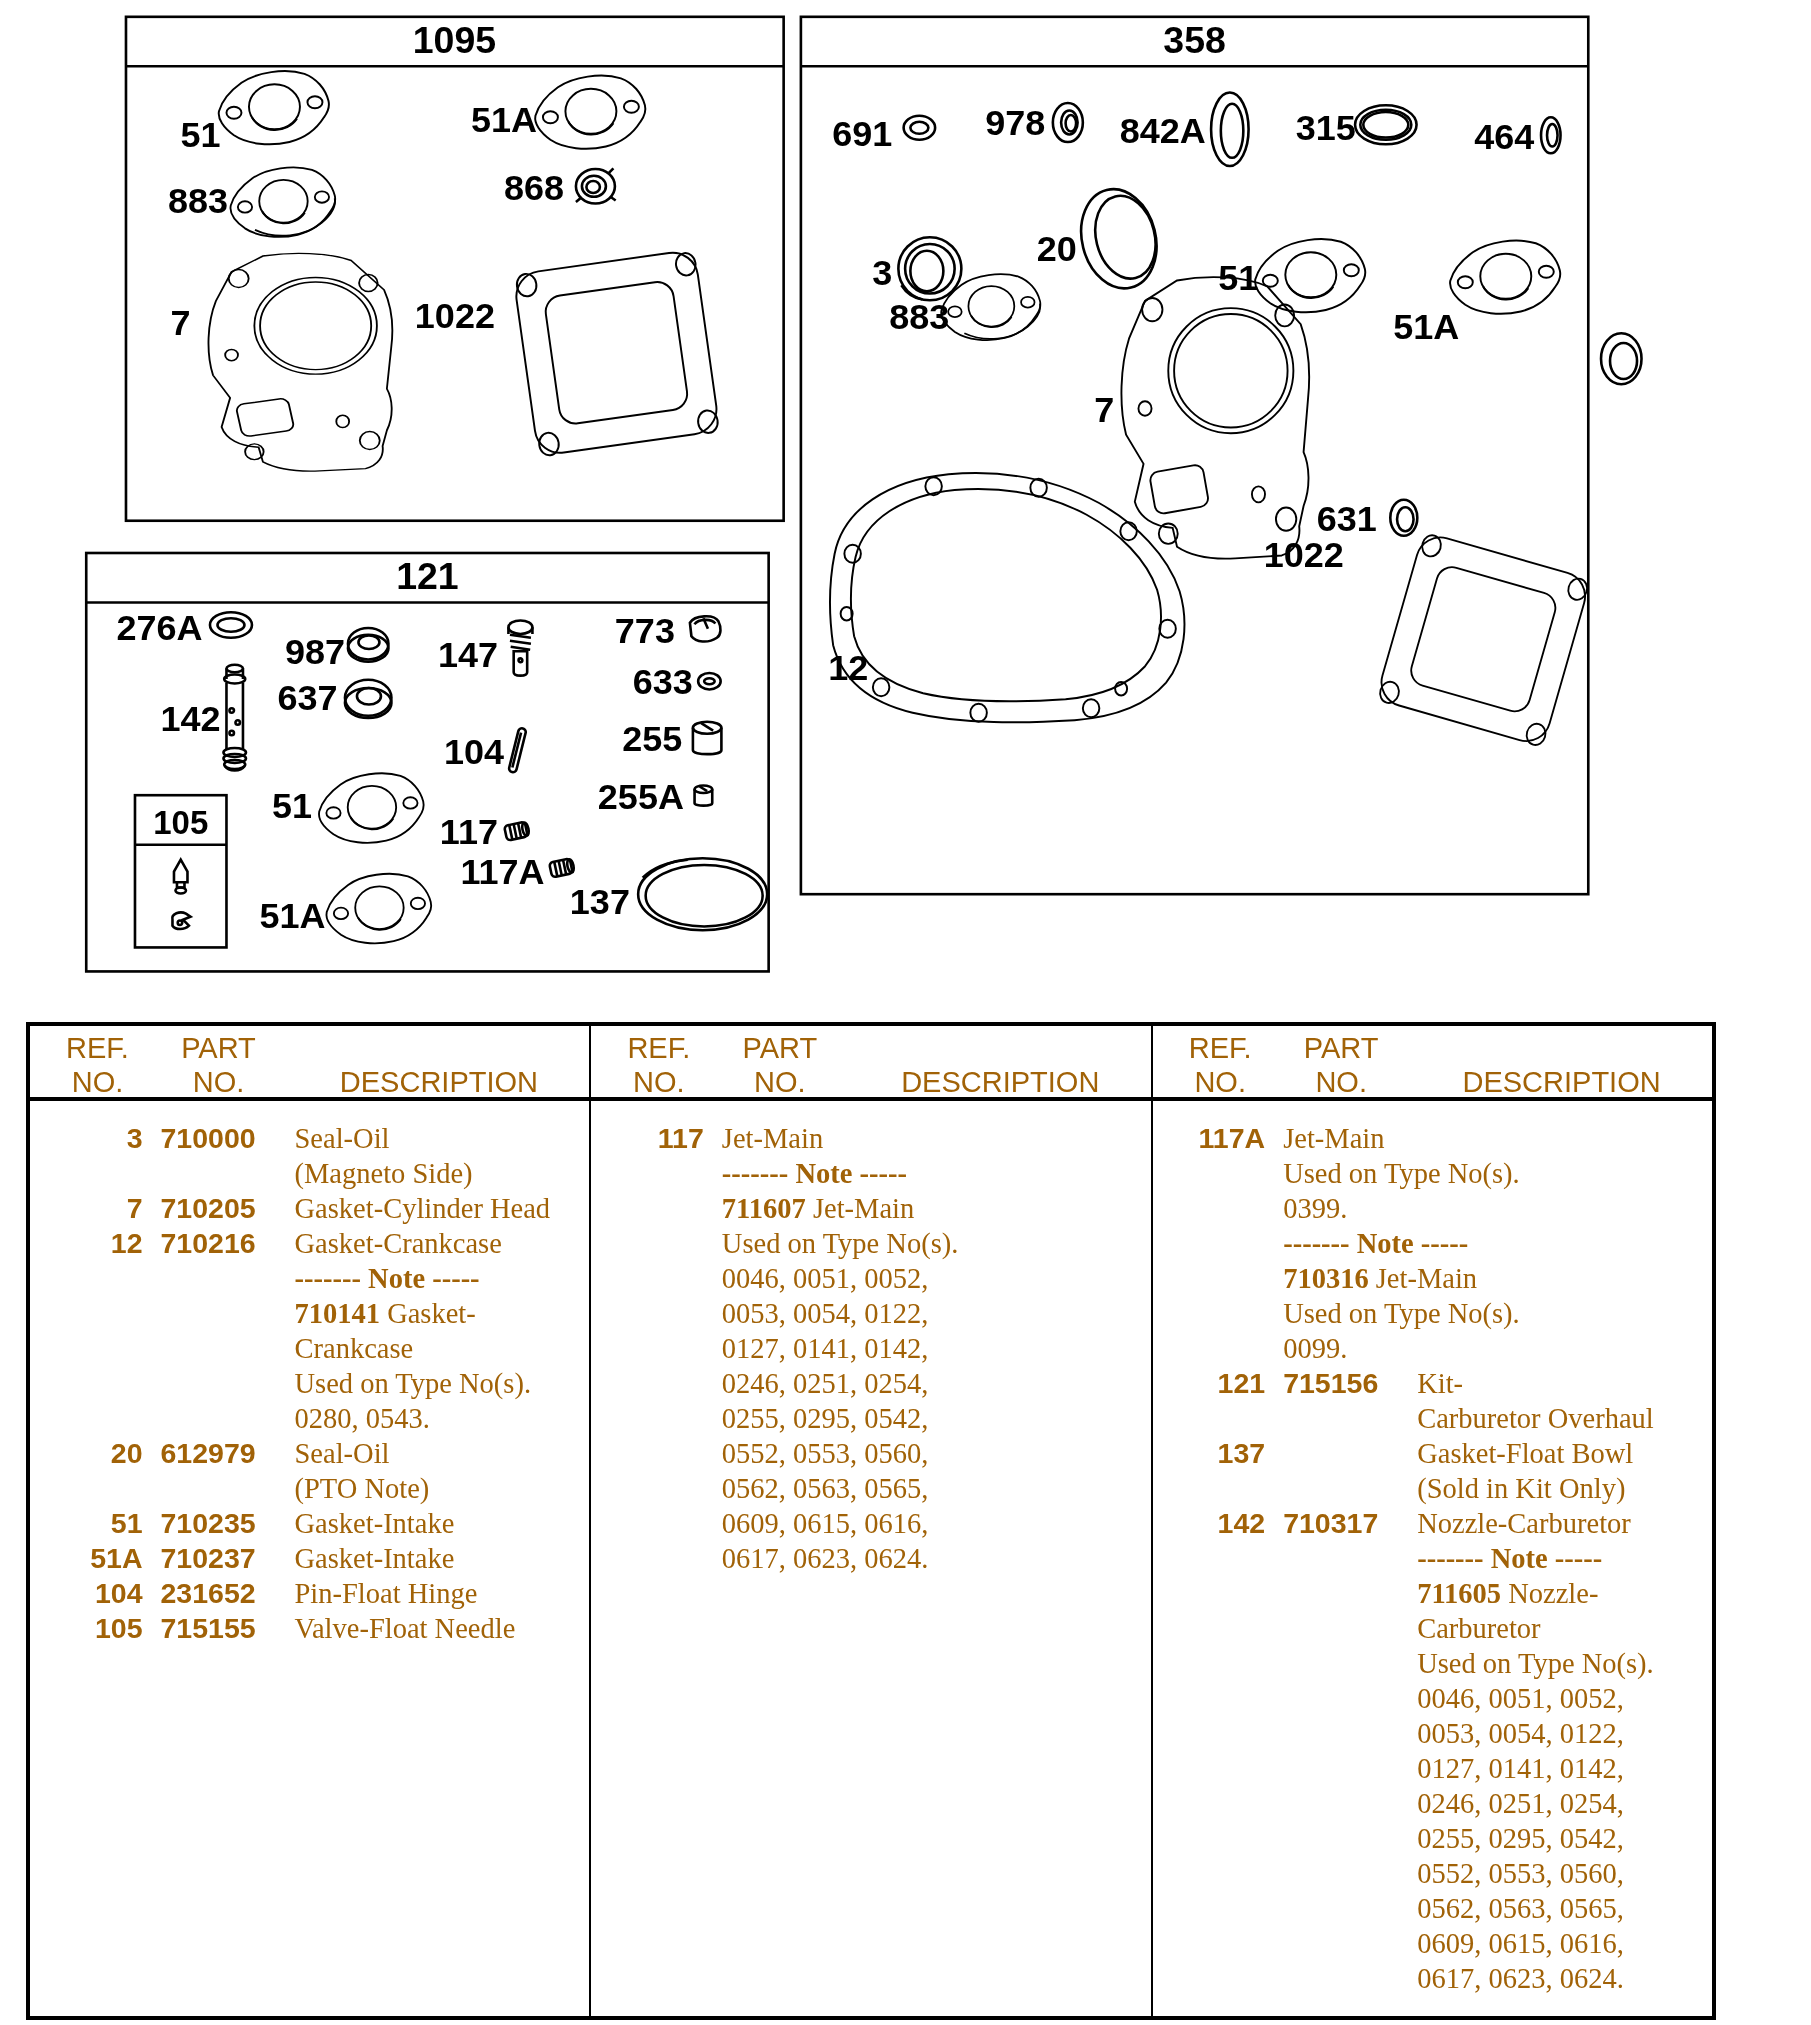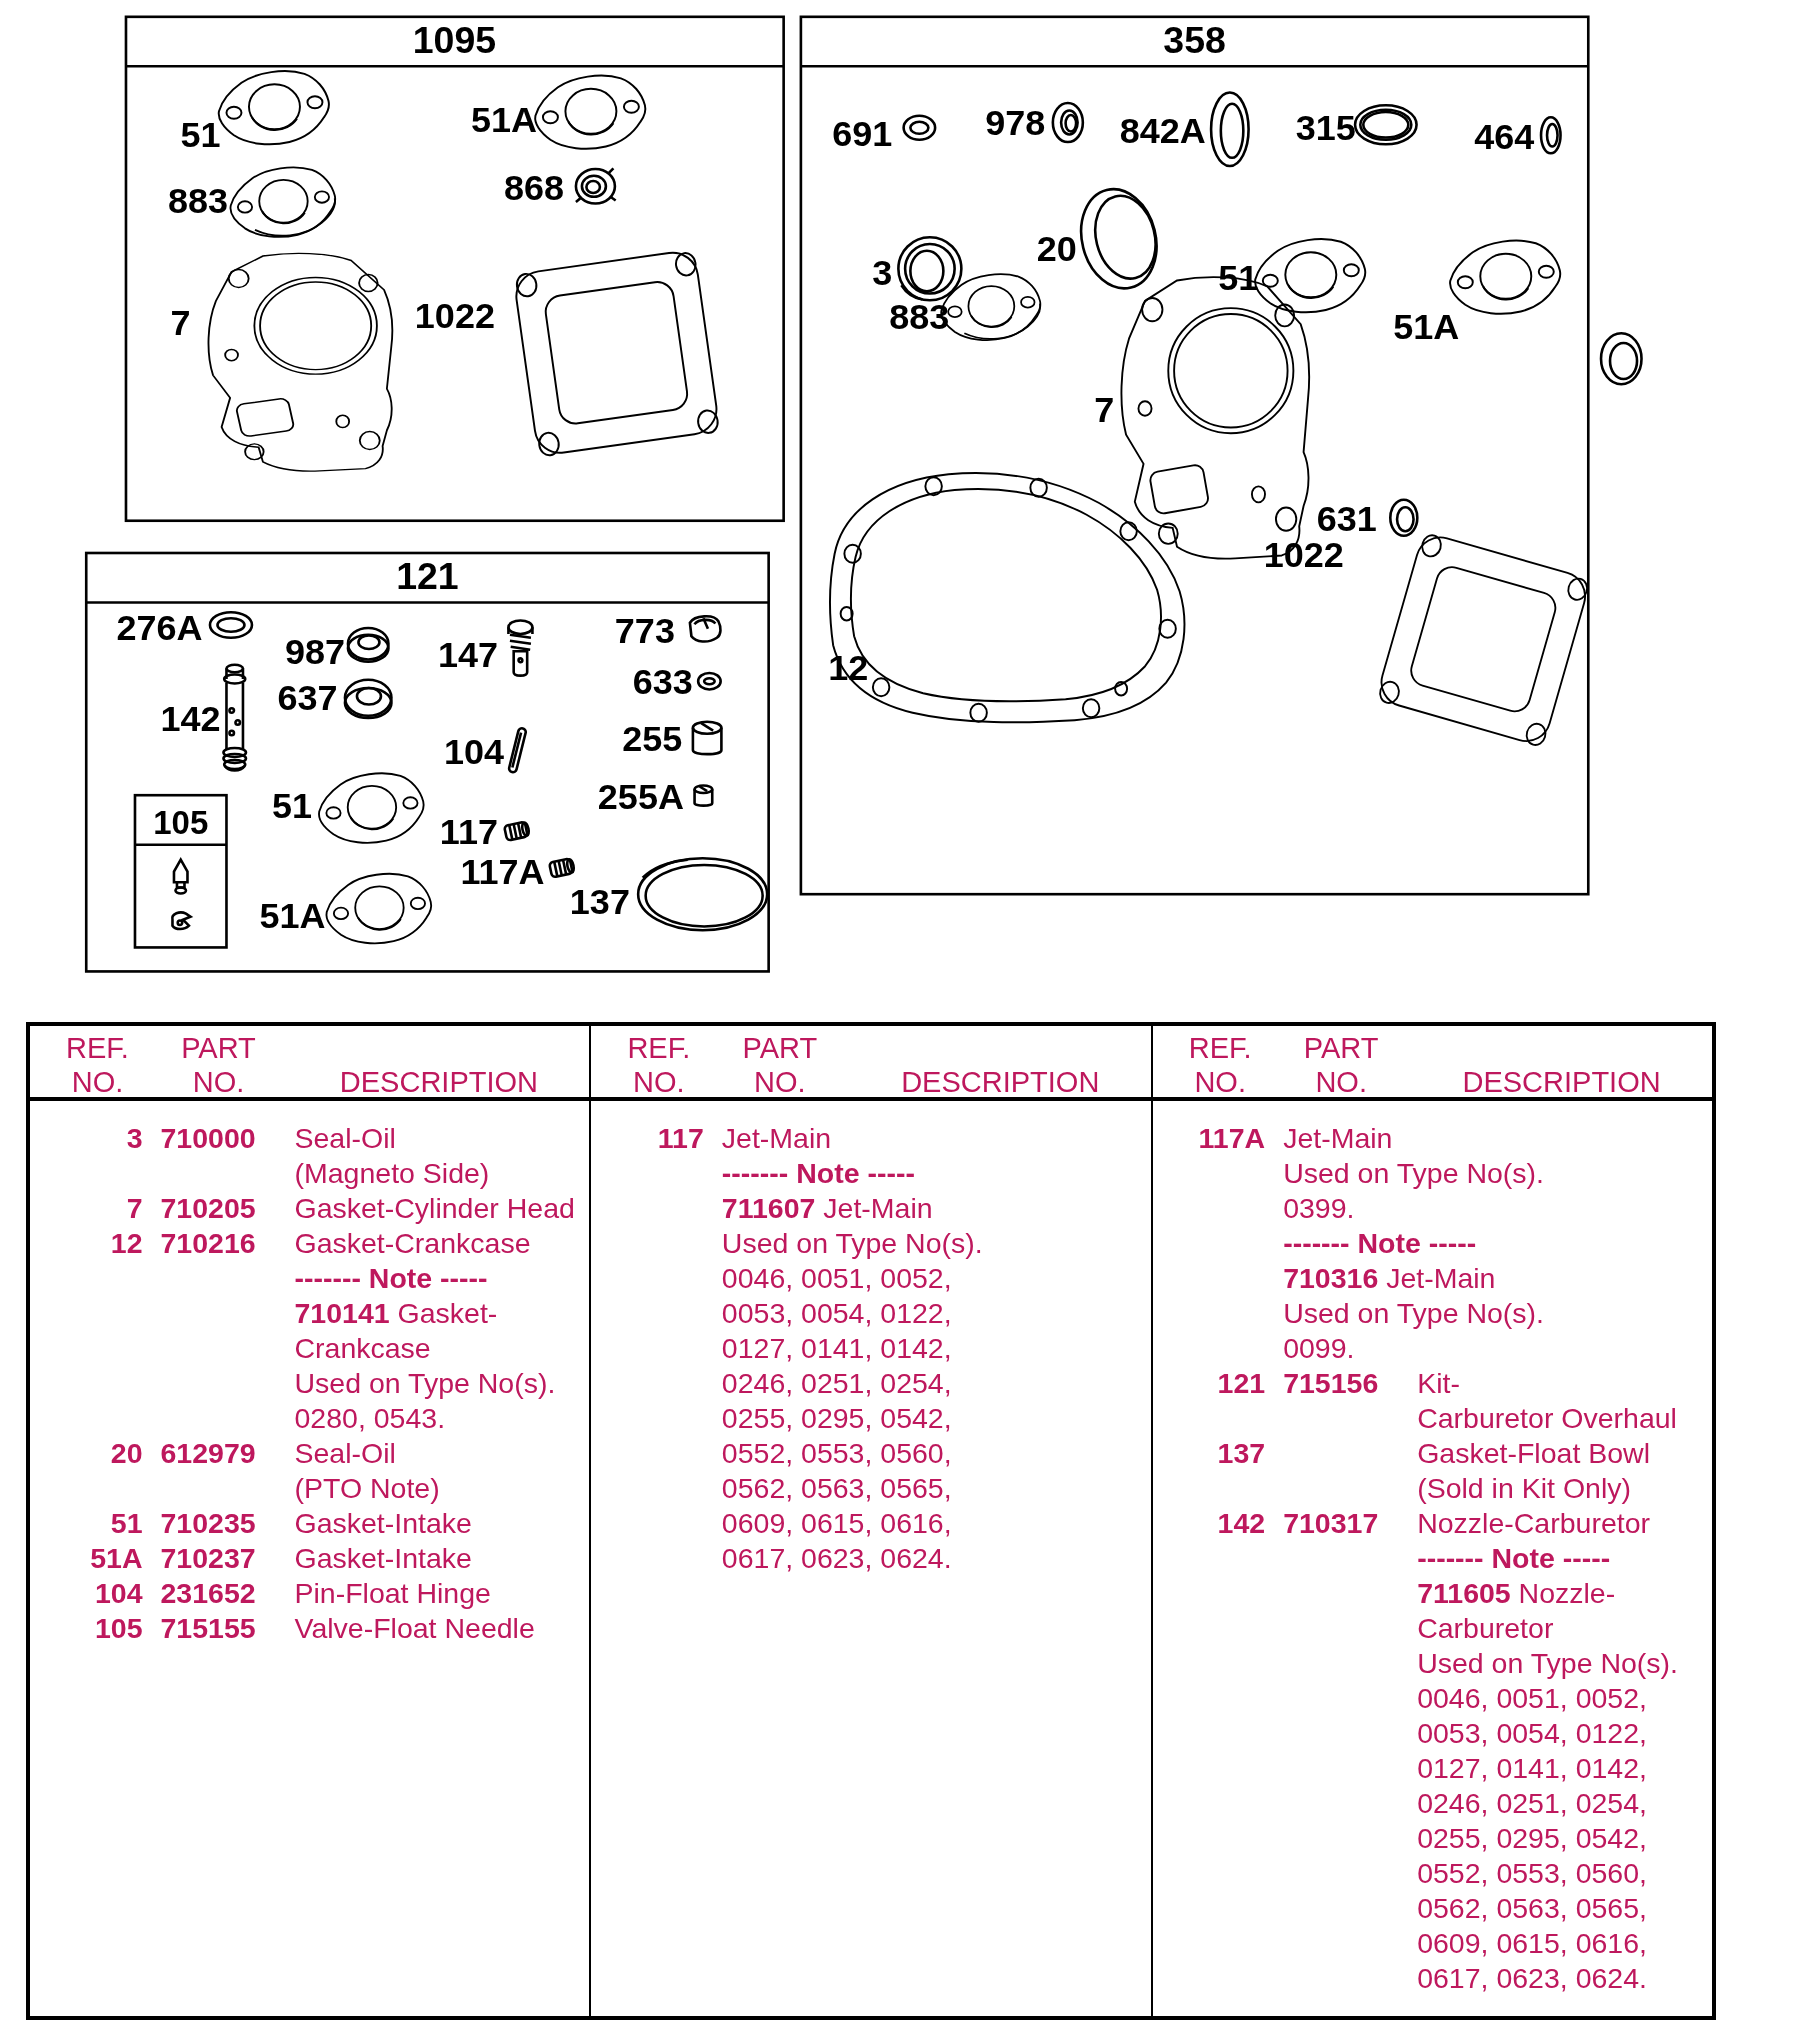--- a/index.html
+++ b/index.html
@@ -1,38 +1,38 @@
 <!DOCTYPE html>
 <html style="font-size:12px"><head>
 <meta charset="utf-8">
 <style>
   html,body{margin:0;padding:0;background:#fff;}
   #page{position:relative;width:1811px;height:2025px;background:#fff;overflow:hidden;
-        font-family:"Liberation Sans",sans-serif;color:#be185d;}
+        font-family:"Liberation Sans",sans-serif;color:#a16207;}
   svg{position:absolute;left:0;top:0;}
   svg .shape{stroke:#000;stroke-width:2.6;fill:none;vector-effect:non-scaling-stroke;}
   svg .shape *{stroke:#000;stroke-width:2.6;fill:none;vector-effect:non-scaling-stroke;}
   svg .boxline{stroke:#000;stroke-width:3.5;fill:none;}
   svg text{font-family:"Liberation Sans",sans-serif;font-weight:700;font-size:48px;fill:#000;}
   svg text.bt{font-size:50px;}
   svg text.it{font-size:44px;}
   #parts-table{position:absolute;left:26px;top:1022px;width:1690px;height:998px;
         border:4.5px solid #000;box-sizing:border-box;display:flex;background:#fff;
         font-size:28.5px;line-height:35px;}
   .tcol{flex:1 1 0;min-width:0;display:flex;flex-direction:column;}
   .tcol + .tcol{border-left:2.3px solid #000;}
   .thead{height:75px;border-bottom:4.5px solid #000;box-sizing:border-box;
         display:grid;grid-template-columns:90px 116px 1fr;column-gap:18px;
         padding:4.5px 6px 6px 22.5px;align-items:end;font-size:29px;line-height:34px;}
   .hcell{text-align:center;white-space:nowrap;}
   .tbody{padding:19.5px 6px 0 22.5px;}
   .trow{display:grid;grid-template-columns:90px 116px 1fr;column-gap:18px;}
   .ref{font-weight:700;text-align:right;white-space:nowrap;}
   .part{font-weight:700;white-space:nowrap;}
-  .dline{white-space:nowrap;}
+  .dline{white-space:nowrap;font-family:Liberation Serif, serif;}
   .b{font-weight:700;}
 </style>
 </head>
 <body>
 
 <div id="page">
 
 <svg width="1811" height="998" viewBox="0 0 2415 1330">
   <defs>
     <g id="gasket2">

